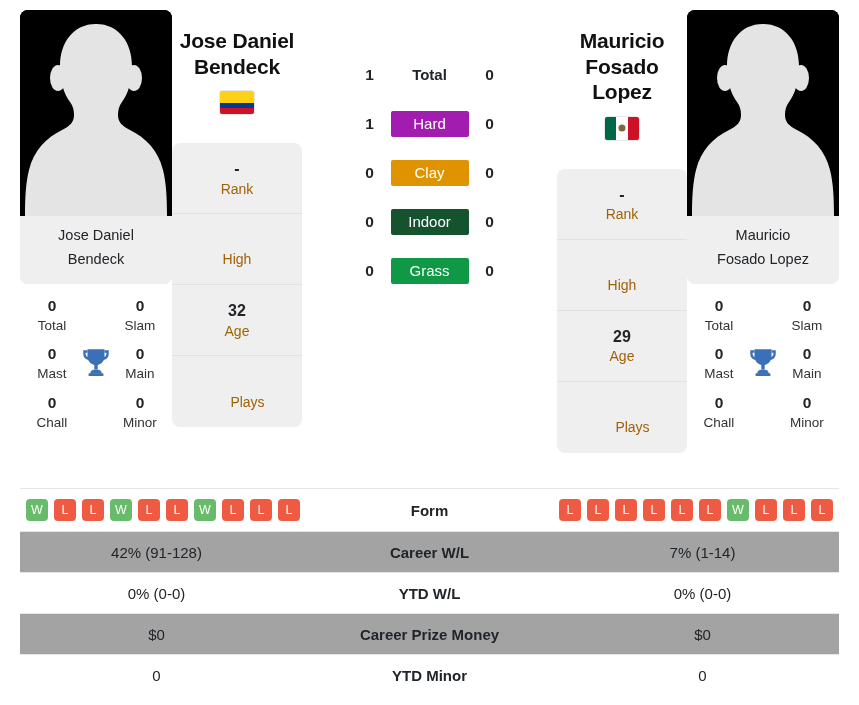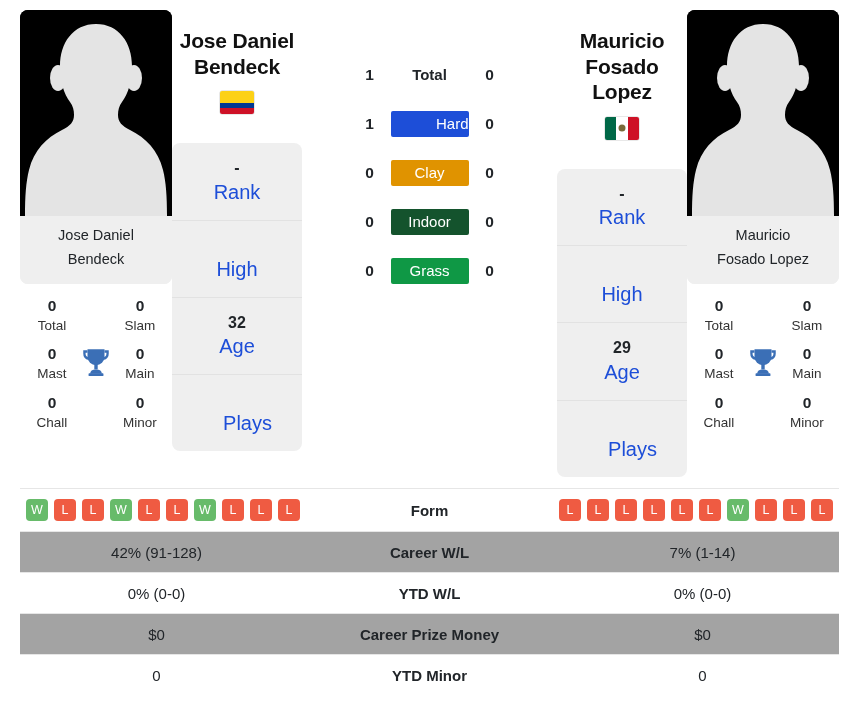--- a/index.html
+++ b/index.html
@@ -106,21 +106,21 @@
     min-height: 71px;
     display: flex;
     flex-direction: column;
     justify-content: center;
   }
   .info-cell:last-child { border-bottom: none; padding-left: 25px; }
   .info-cell .val {
     font-size: 16px; font-weight: bold; color: #212529; line-height: 1.35;
     min-height: 21px;
   }
-  .info-cell .key { font-size: 20px; color: #1d4ed8; line-height: 1.35; }
+  .info-cell .key { font-size: 14px; color: #a16207; line-height: 1.35; }
 
   
   .center-col {
     flex: 1 1 auto;
     padding-top: 52px;
     display: flex;
     flex-direction: column;
     gap: 23px;
     align-items: center;
   }
@@ -281,21 +281,21 @@
     </div>
 
     <div class="center-col">
         <div class="surf-row">
           <div class="surf-score">1</div>
           <div class="surf-badge plain">Total</div>
           <div class="surf-score">0</div>
         </div>
         <div class="surf-row">
           <div class="surf-score">1</div>
-          <div class="surf-badge" style="background: #1d4ed8; text-align: right;">Hard</div>
+          <div class="surf-badge" style="background: #a21caf;">Hard</div>
           <div class="surf-score">0</div>
         </div>
         <div class="surf-row">
           <div class="surf-score">0</div>
           <div class="surf-badge" style="background: rgb(224, 147, 0);">Clay</div>
           <div class="surf-score">0</div>
         </div>
         <div class="surf-row">
           <div class="surf-score">0</div>
           <div class="surf-badge" style="background: #14532d;">Indoor</div>

